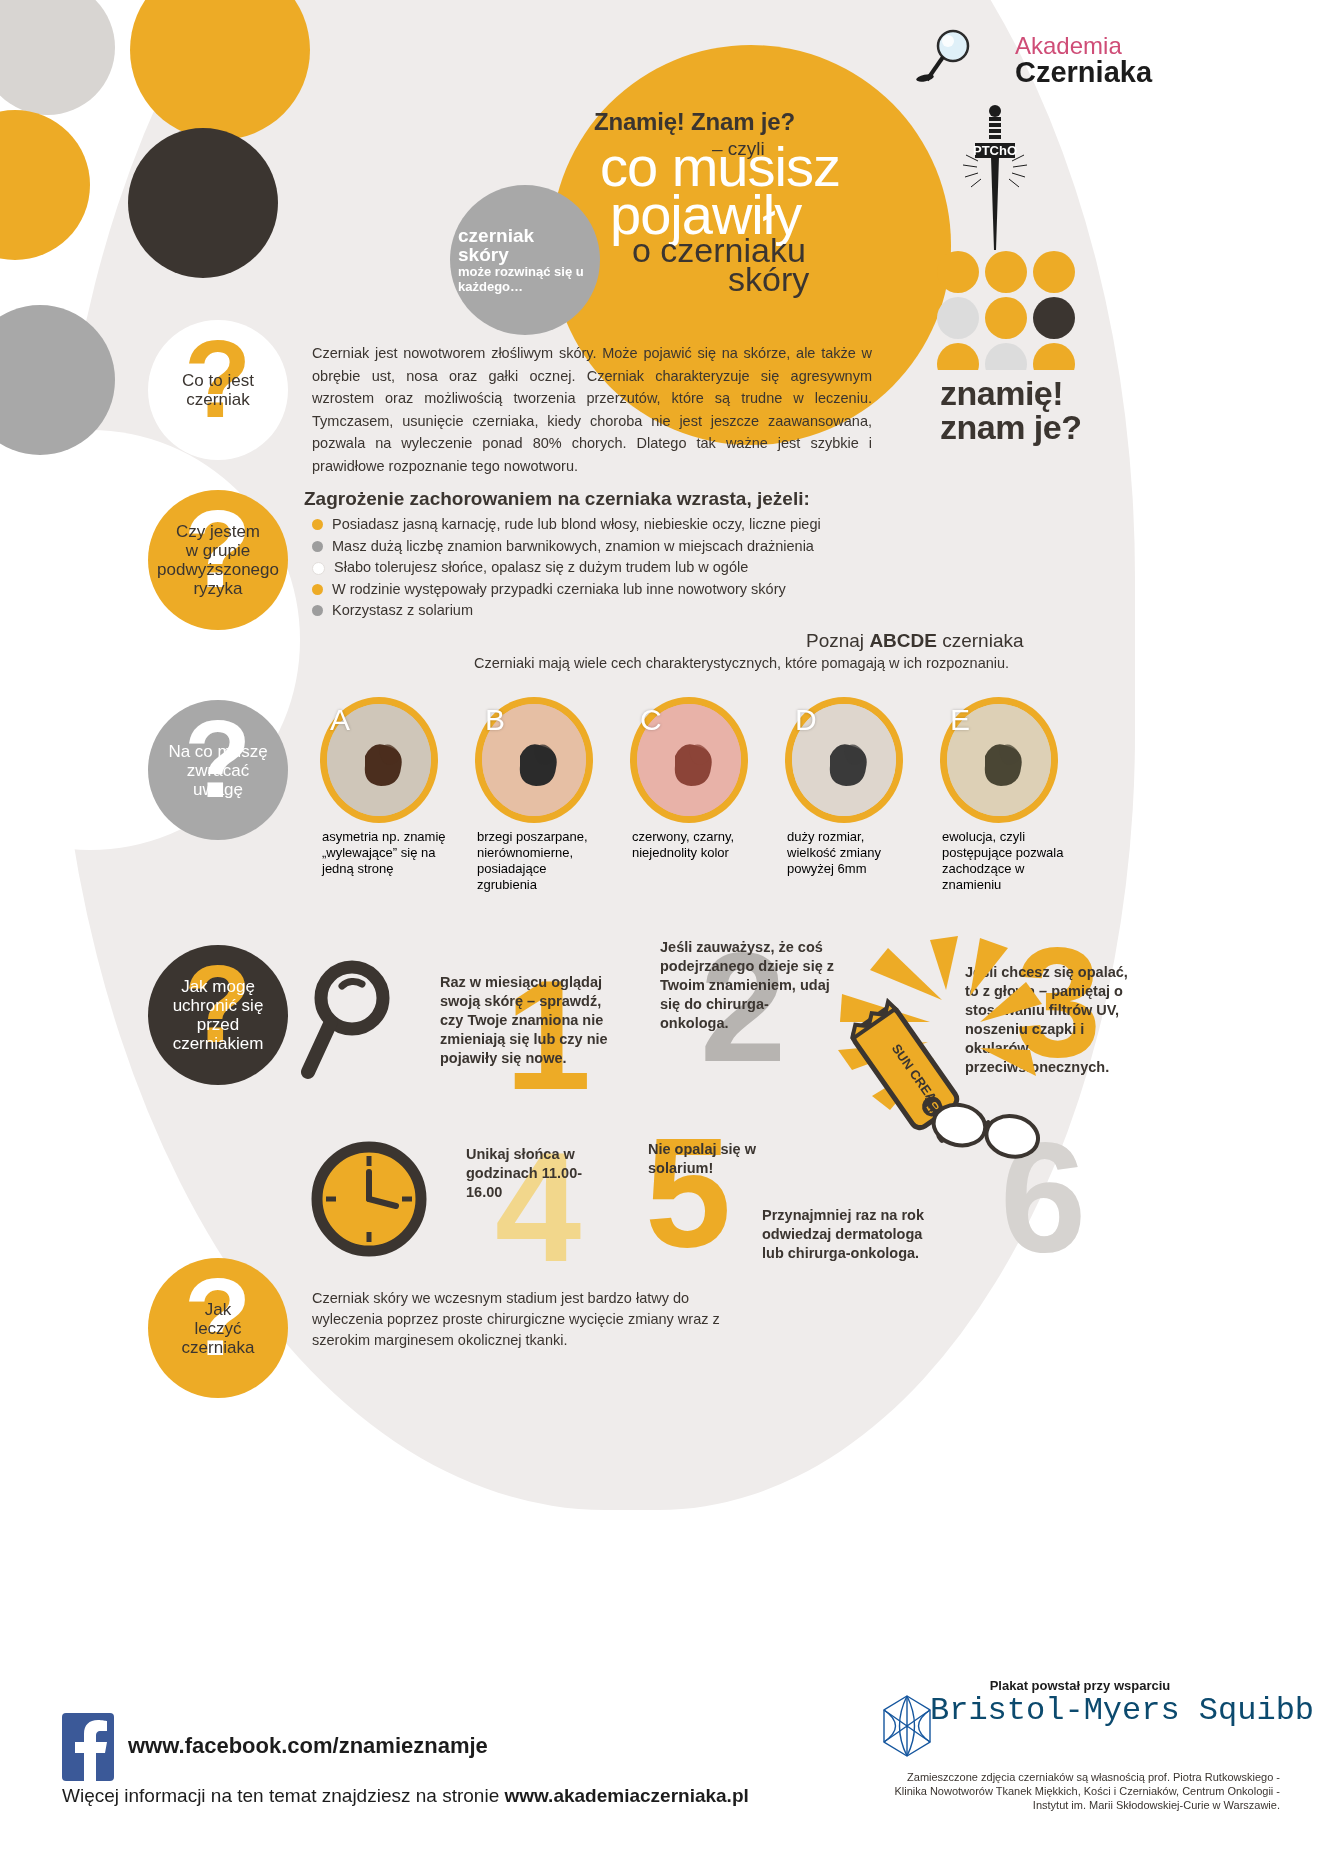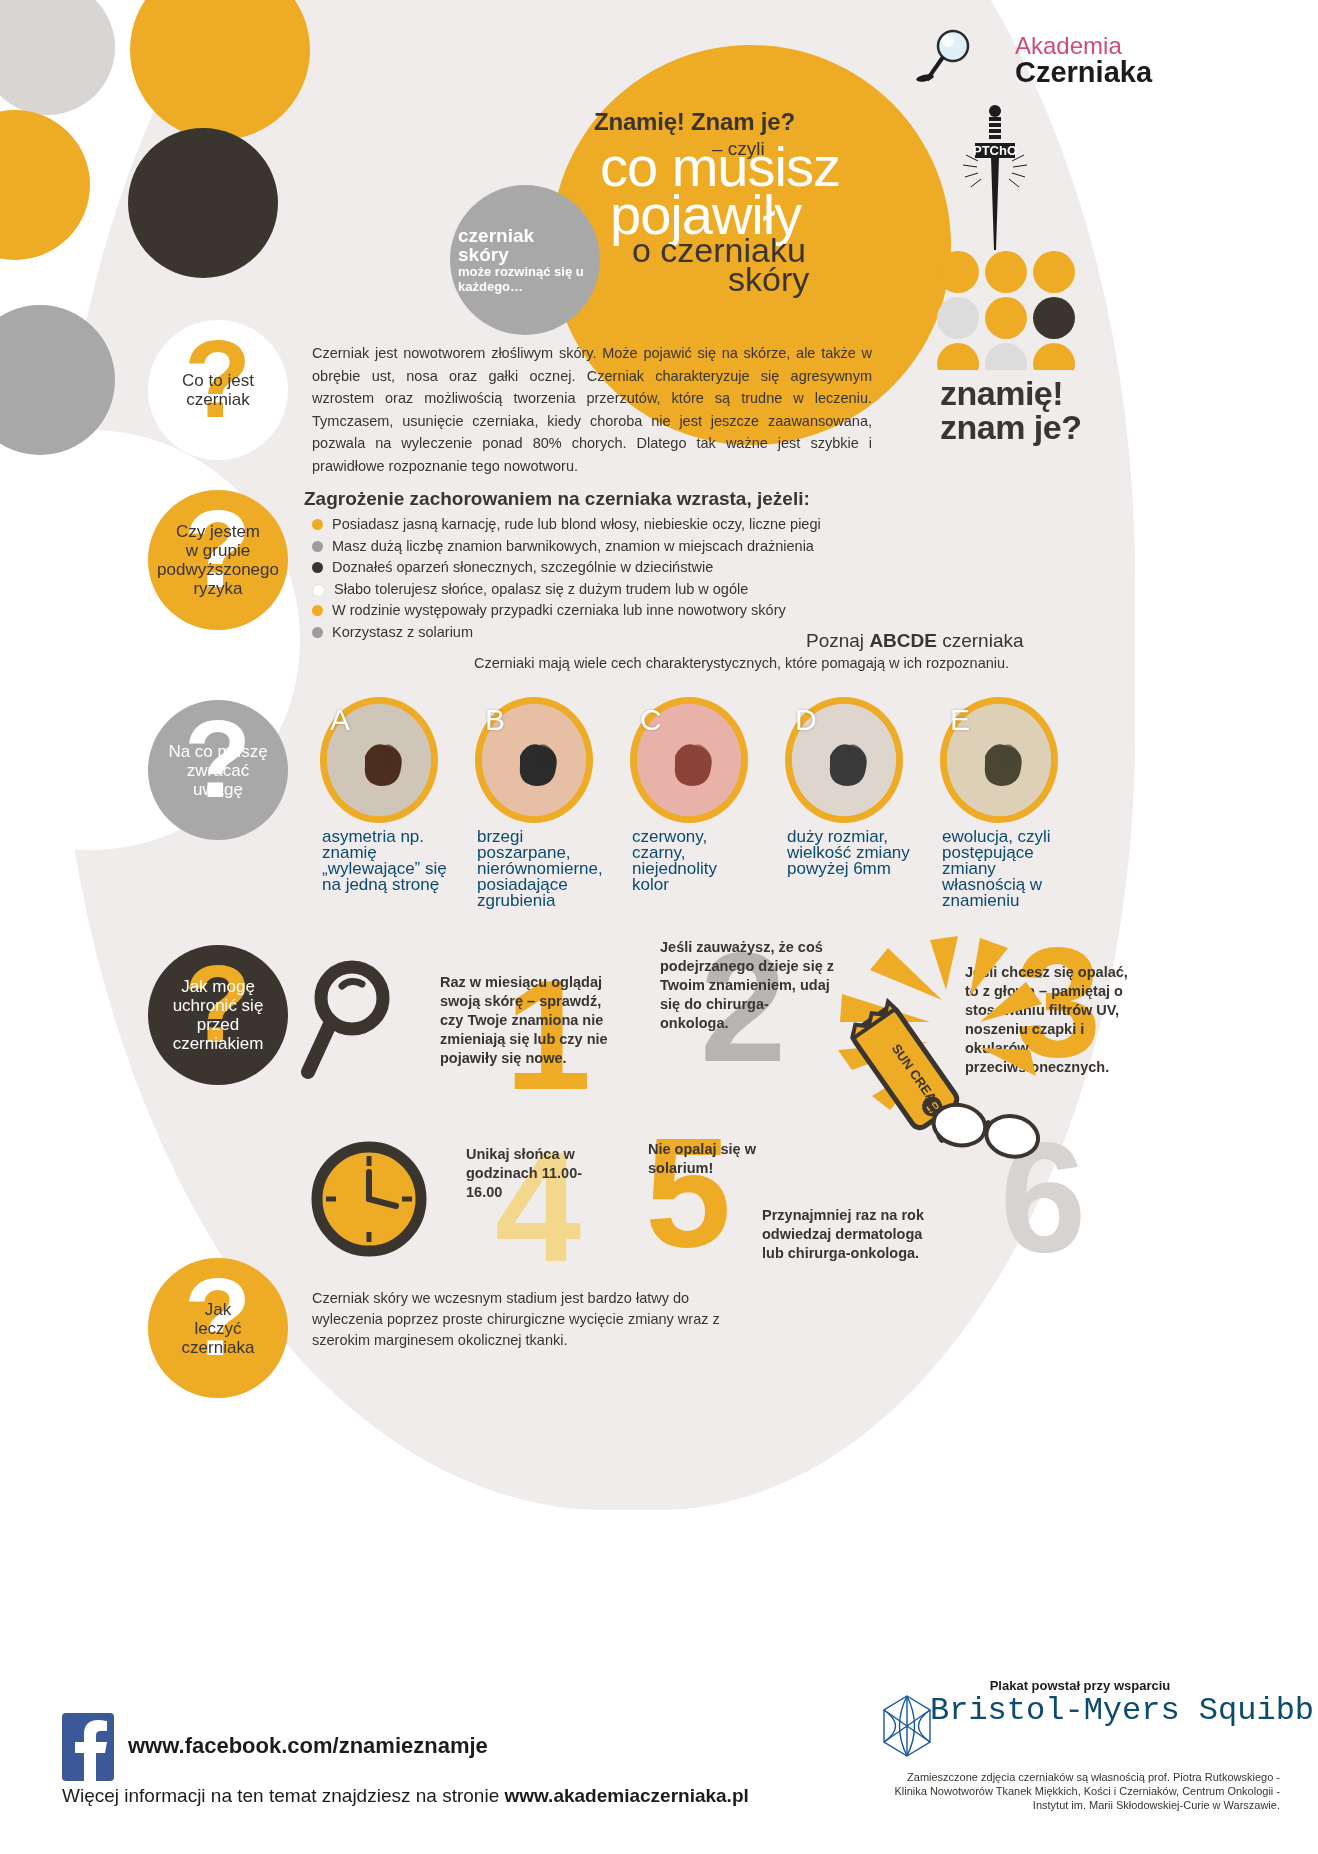--- a/index.html
+++ b/index.html
@@ -80,21 +80,21 @@
   .abcde-row{position:absolute;left:320px;top:697px;width:770px;height:130px;}
   .abc-item{position:absolute;width:118px;height:126px;}
   .abc-ring{
     position:absolute;left:0;top:0;width:118px;height:126px;border-radius:50%;
     border:7px solid #edab26;box-sizing:border-box;overflow:hidden;
   }
   .abc-letter{
     position:absolute;left:10px;top:6px;font-size:30px;color:#ffffff;font-weight:normal;z-index:4;
     text-shadow:0 0 3px rgba(0,0,0,.25);
   }
-  .abc-cap{position:absolute;top:132px;left:2px;width:125px;font-size:17px;line-height:16px;color:#0c4a6e;}
+  .abc-cap{position:absolute;top:132px;left:2px;width:125px;font-size:13px;line-height:16px;color:#000000;}
 
   
   .bignum{position:absolute;font-size:155px;font-weight:bold;line-height:1;}
   .tip{position:absolute;font-size:14.5px;line-height:19px;font-weight:bold;color:#3b3530;}
 
   .magnifier{position:absolute;left:300px;top:960px;width:120px;height:120px;}
   .clock{position:absolute;left:310px;top:1140px;width:112px;height:112px;}
 
   
   .treat{position:absolute;left:312px;top:1288px;width:430px;font-size:14.5px;line-height:21px;color:#3b3530;}
@@ -205,24 +205,20 @@
   <div class="risk-list" id="riskList">
       <div class="risk-item">
         <span class="risk-dot" style="background: rgb(237, 171, 38);"></span>
         <span class="risk-text">Posiadasz jasną karnację, rude lub blond włosy, niebieskie oczy, liczne piegi</span>
       </div>
       <div class="risk-item">
         <span class="risk-dot" style="background: rgb(157, 157, 157);"></span>
         <span class="risk-text">Masz dużą liczbę znamion barwnikowych, znamion w miejscach drażnienia</span>
       </div>
       <div class="risk-item">
-        <span class="risk-dot" style="background: rgb(59, 53, 48);"></span>
-        <span class="risk-text">Doznałeś oparzeń słonecznych, szczególnie w dzieciństwie</span>
-      </div>
-      <div class="risk-item">
         <span class="risk-dot" style="background: rgb(255, 255, 255); border: 1px solid rgb(226, 222, 219);"></span>
         <span class="risk-text">Słabo tolerujesz słońce, opalasz się z dużym trudem lub w ogóle</span>
       </div>
       <div class="risk-item">
         <span class="risk-dot" style="background: rgb(237, 171, 38);"></span>
         <span class="risk-text">W rodzinie występowały przypadki czerniaka lub inne nowotwory skóry</span>
       </div>
       <div class="risk-item">
         <span class="risk-dot" style="background: rgb(157, 157, 157);"></span>
         <span class="risk-text">Korzystasz z solarium</span>
@@ -286,21 +282,21 @@
       </div>
       <div class="abc-item" style="left: 620px;">
         <div class="abc-ring" style="background: rgb(221, 208, 182);">
           <svg width="110" height="118" viewBox="0 0 110 118" style="display:block">
             <rect width="110" height="118" fill="#ddd0b6"></rect>
             <path d="M38 52 q8 -16 22 -10 q18 4 14 22 q-2 18 -20 18 q-18 -2 -16 -20 z" fill="#4a4634"></path>
             <path d="M52 44 q10 -8 18 2 q6 10 -4 14 q-12 4 -14 -16 z" fill="#4a4634" opacity=".75"></path>
           </svg>
         </div>
         <span class="abc-letter">E</span>
-        <div class="abc-cap">ewolucja, czyli postępujące zmiany własnością w znamieniu</div>
+        <div class="abc-cap">ewolucja, czyli postępujące pozwala zachodzące w znamieniu</div>
       </div>
     </div>
 
   <div class="qbadge" style="left:148px;top:945px;width:140px;height:140px;background:#3b3530;">
     <span class="qmark" style="left:36px;top:4px;color:#edab26;">?</span>
     <span class="qlabel" style="color:#ffffff;">Jak mogę<br>uchronić się<br>przed<br>czerniakiem</span>
   </div>
 
   <div class="magnifier">
     <svg width="125" height="125" viewBox="0 0 125 125">

